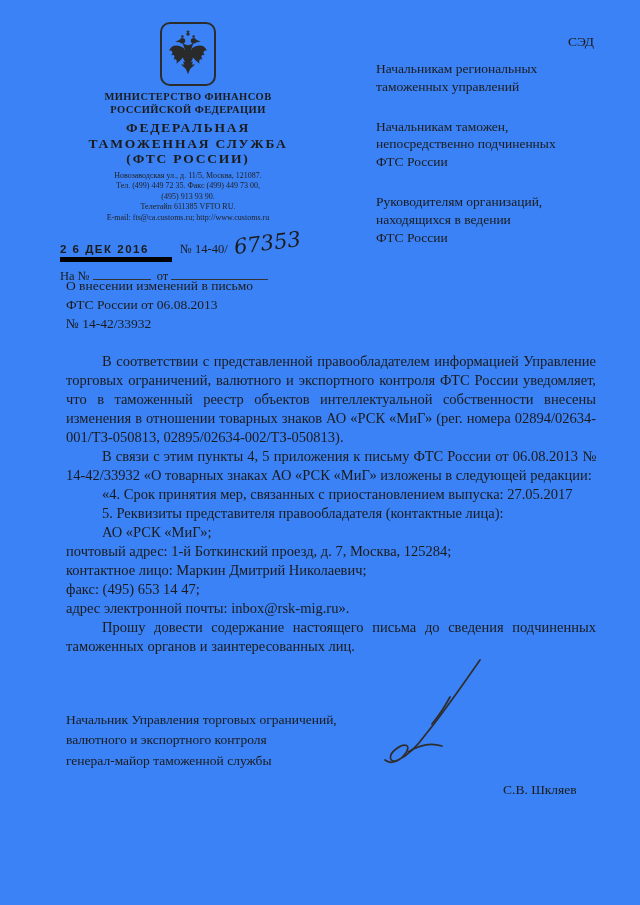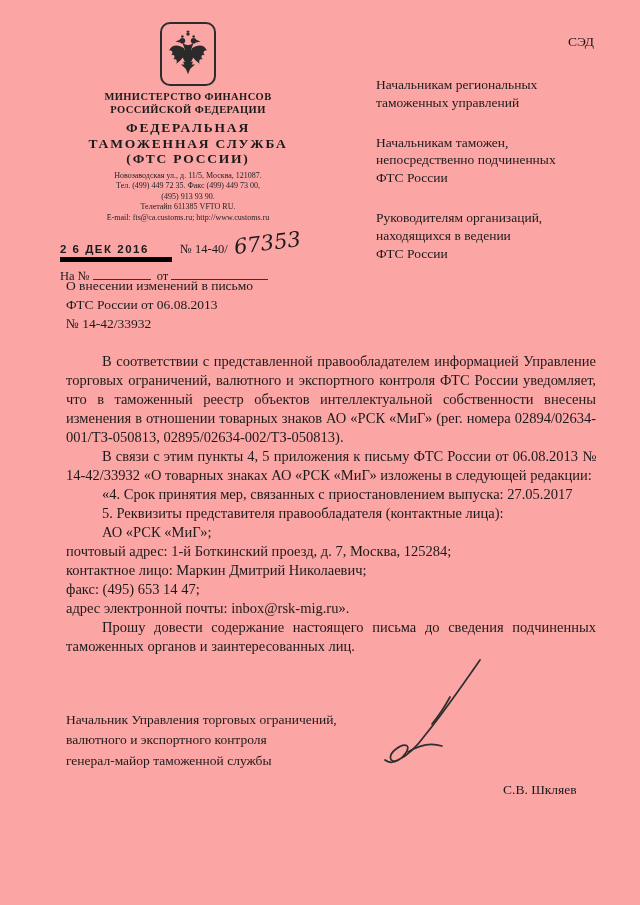--- a/index.html
+++ b/index.html
@@ -1,19 +1,19 @@
 <!DOCTYPE html>
 <html><head>
 <meta charset="utf-8">
 <style>
   * { margin:0; padding:0; box-sizing:border-box; }
   html,body { background:#e8e8e8; }
   body { font-family:"Liberation Serif", serif; color:#1b1b1b; }
   .page {
-    position:relative; width:640px; height:905px; background:#fca5a5;
+    position:relative; width:640px; height:905px; background:#3b82f6;
     margin:0 auto; overflow:hidden;
   }
   .pre { white-space:pre-line; }
 
   
   .sed { position:absolute; left:568px; top:34px; font-size:13.5px; }
 
   
   .left-col { position:absolute; left:60px; top:22px; width:256px; text-align:center; }
   .emblem-box {
@@ -32,21 +32,21 @@
     display:inline-block; font-family:"DejaVu Serif", serif; font-style:italic;
     font-size:21px; transform:rotate(-7deg); margin-left:6px; position:relative; top:-3px;
   }
   .ref-row { margin-top:9px; text-align:left; font-size:12.5px; }
   .blank { display:inline-block; border-bottom:1px solid #333; height:13px; vertical-align:baseline; }
   .w55 { width:58px; margin:0 6px 0 3px; }
   .w95 { width:97px; margin-left:3px; }
 
   
   .addressees { position:absolute; left:376px; top:60px; width:218px; font-size:13.5px; line-height:1.32; }
-  .addressee { margin-bottom:22px;margin-top:16px; }
+  .addressee { margin-bottom:22px; }
 
   
   .subject { position:absolute; left:66px; top:277px; width:260px; font-size:13.5px; line-height:1.4; }
 
   
   .body-text { position:absolute; left:66px; top:352px; width:530px; font-size:14.5px; line-height:19px; text-align:justify; }
   .body-text p.ind  { text-indent:36px; }
   .body-text p.flat { text-indent:0; }
 
   

